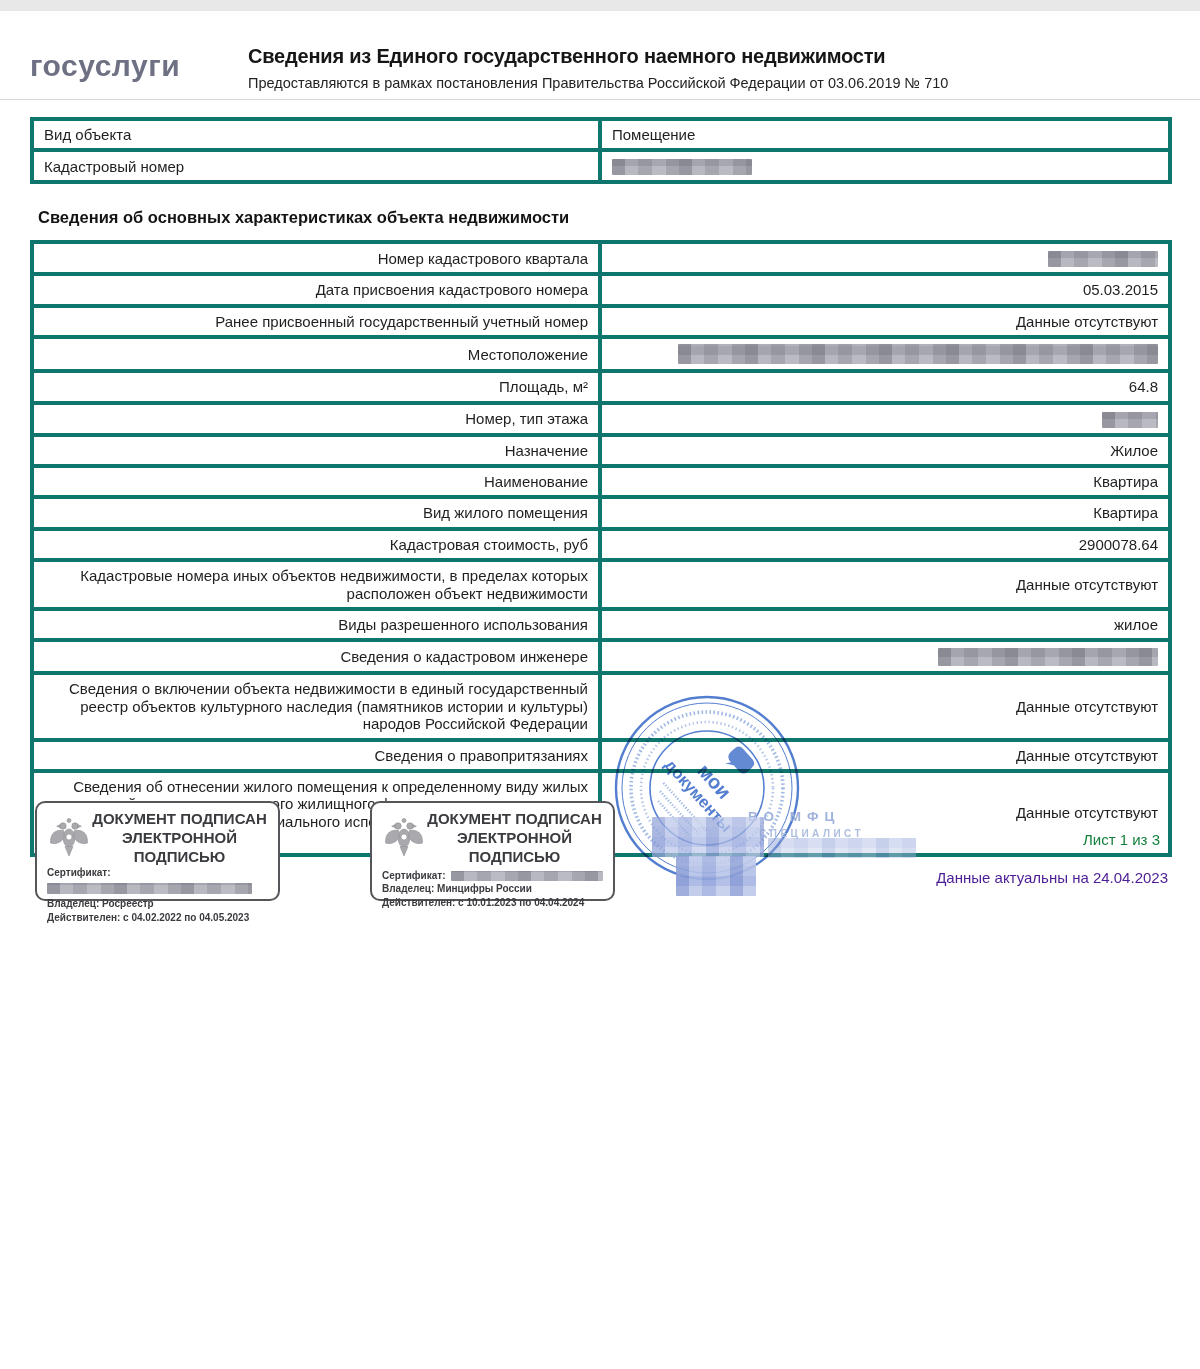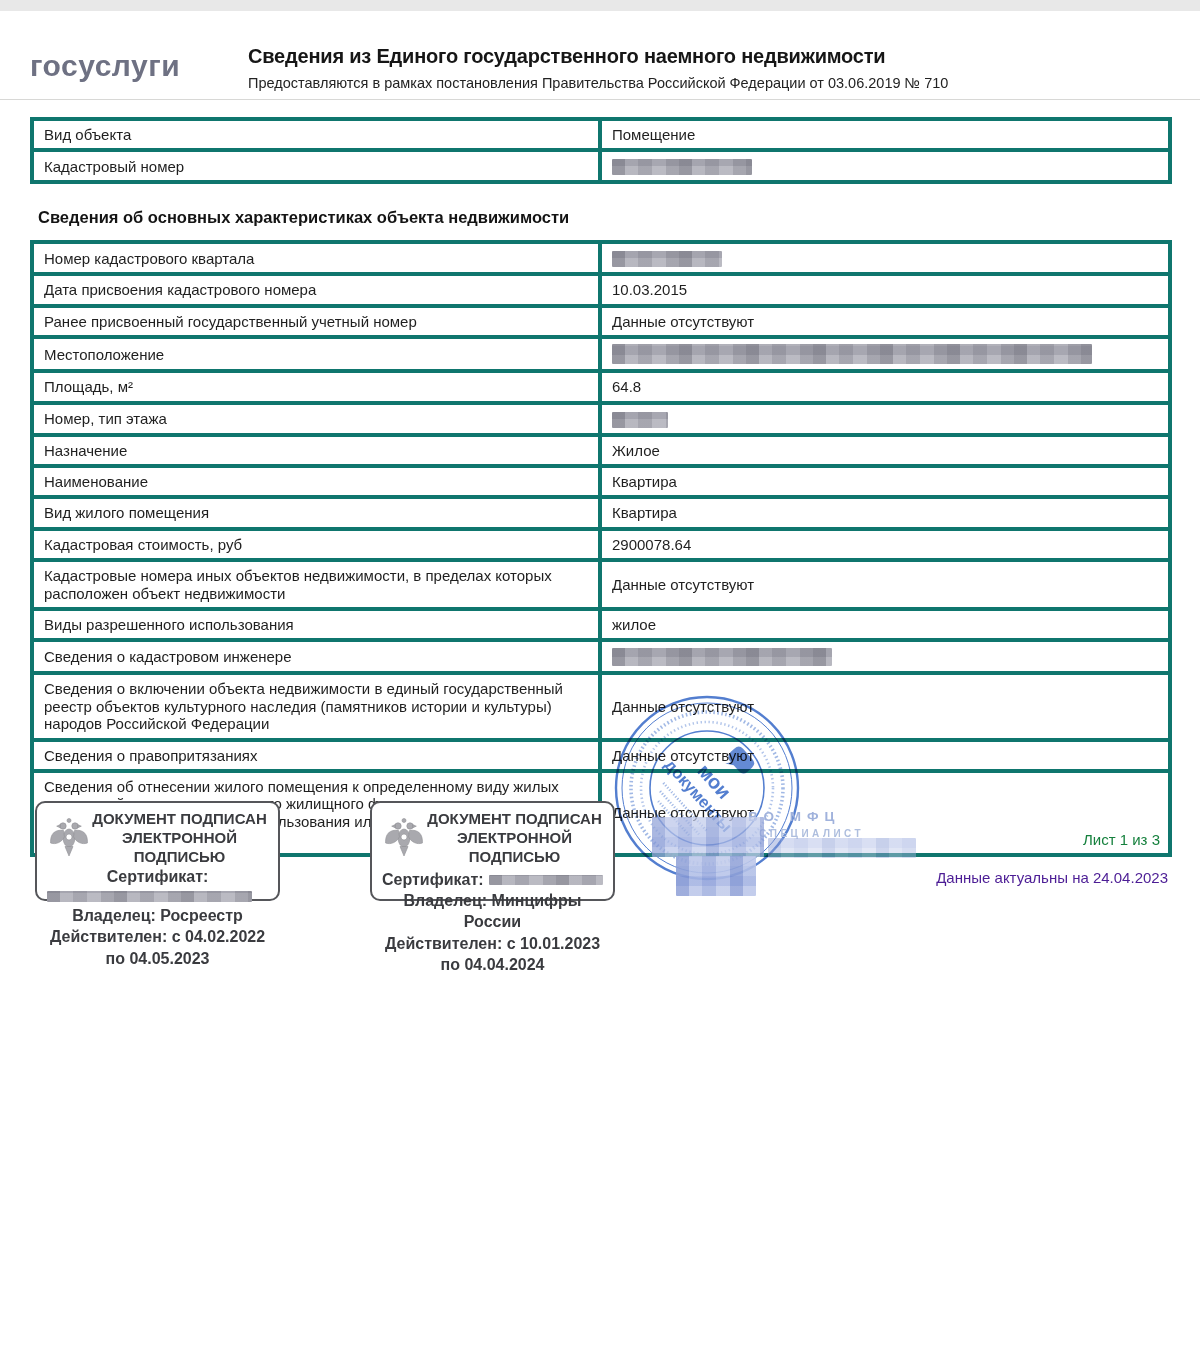--- a/index.html
+++ b/index.html
@@ -19,21 +19,21 @@
   .hdr-text{flex:1;}
   .doc-title{margin:0;font-size:20px;font-weight:bold;color:#161616;letter-spacing:-.2px;}
   .doc-subtitle{margin-top:7px;font-size:14.5px;color:#232323;}
   .hdr-divider{position:absolute;left:0;top:88px;width:1200px;height:1px;background:#d8d8d6;}
   
   .tbl{
     border-collapse:collapse;margin-left:30px;width:1142px;table-layout:fixed;
     font-size:15px;
   }
   .t1{margin-top:26px;}
-  .t2{margin-top:0;}
+  .t2{margin-top:0;text-align:right;}
   .tbl td{
     border:4px solid #0f766e;padding:5px 10px;vertical-align:middle;
     line-height:1.16;
   }
   .tbl col.c-label{width:568px;}
   .sec-title{
     margin:24px 0 13px 38px;font-size:16.5px;font-weight:bold;color:#141414;
   }
   
   .pix{
@@ -56,21 +56,21 @@
     position:absolute;width:245px;height:100px;box-sizing:border-box;
     border:2.5px solid #55565a;border-radius:10px;background:#fff;
     padding:7px 10px 6px 10px;
   }
   .stamp-head{display:flex;align-items:center;}
   .stamp-emblem{flex:0 0 44px;height:44px;}
   .stamp-title{
     flex:1;text-align:center;font-size:15px;font-weight:bold;color:#3a3b3f;
     line-height:1.25;width:160px;
   }
-  .stamp-line{font-size:16px;font-weight:600;color:#3a3b3f;line-height:1.32;text-align:center;}
+  .stamp-line{font-size:10px;font-weight:600;color:#3a3b3f;line-height:1.32;}
   .stamp-cert-row{display:flex;align-items:center;gap:5px;margin-top:3px;}
   
   .round-stamp{position:absolute;left:612px;top:682px;mix-blend-mode:multiply;opacity:.88;}
   .mfc-note{position:absolute;color:#a0b2dc;font-weight:600;}
   .mfc-note.l1{left:748px;top:798px;font-size:13.5px;letter-spacing:6px;}
   .mfc-note.l2{left:759px;top:817px;font-size:10px;letter-spacing:3.5px;color:#aebede;}
   
   .sheet-info{position:absolute;right:40px;top:820px;font-size:15px;color:#15803d;}
   .actuality{position:absolute;right:32px;top:858px;font-size:15px;color:#4c1d95;}
 </style>
@@ -112,21 +112,21 @@
         <col class="c-label">
         <col>
       </colgroup>
     <tbody>
         <tr>
       <td>Номер кадастрового квартала</td>
       <td><span class="pix" style="width:110px;height:16px"></span></td>
     </tr>
     <tr>
       <td>Дата присвоения кадастрового номера</td>
-      <td>10.03.2015</td>
+      <td>05.03.2015</td>
     </tr>
     <tr>
       <td>Ранее присвоенный государственный учетный номер</td>
       <td>Данные отсутствуют</td>
     </tr>
     <tr>
       <td>Местоположение</td>
       <td><span class="pix" style="width:480px;height:20px"></span></td>
     </tr>
     <tr>

